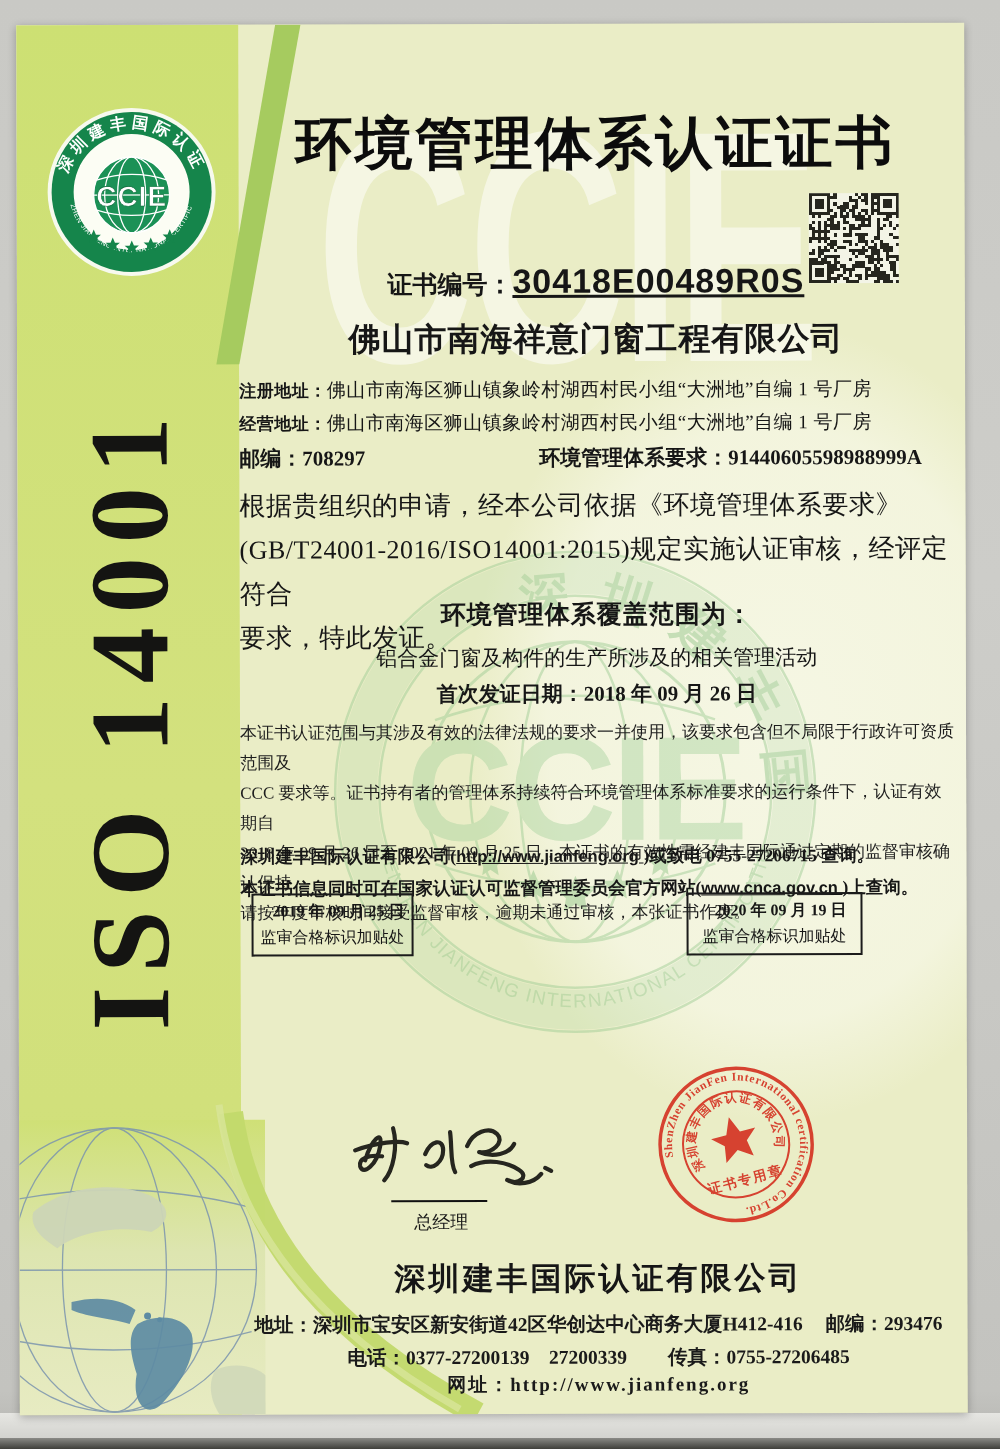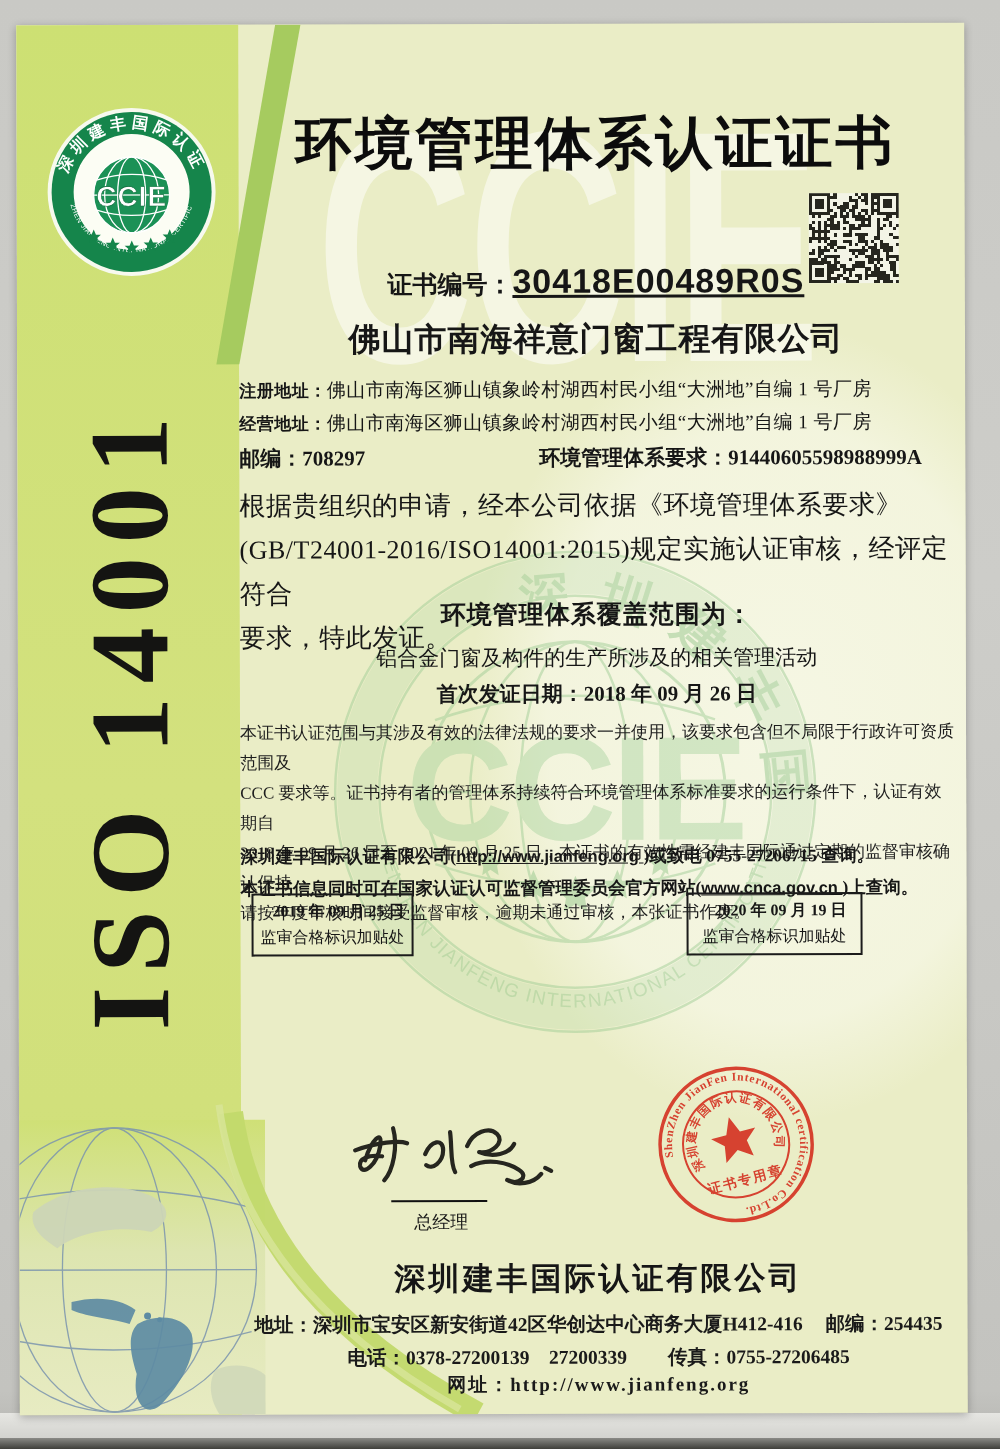--- a/index.html
+++ b/index.html
@@ -707,23 +707,23 @@
         <textPath href="#sealCn" startOffset="50%" text-anchor="middle">深圳建丰国际认证有限公司</textPath>
       </text>
       <use href="#sstar" transform="translate(90,86) scale(2.4)"></use>
       <text x="90" y="131" text-anchor="middle" font-size="13.5" font-weight="700" letter-spacing="2" fill="#d53928">证书专用章</text>
     </g>
   </svg>
 
   <div class="blk issuer">深圳建丰国际认证有限公司</div>
   <div class="blk f-line f-addr">
     <span>地址：</span><span>深圳市宝安区新安街道42区华创达中心商务大厦H412-416</span>
-    <span style="margin-left:18px;">邮编：</span><span>254435</span>
+    <span style="margin-left:18px;">邮编：</span><span>293476</span>
   </div>
   <div class="blk f-line f-tel">
-    <span>电话：</span><span>0378-27200139　27200339</span>
+    <span>电话：</span><span>0377-27200139　27200339</span>
     <span style="margin-left:36px;">传真：</span><span>0755-27206485</span>
   </div>
   <div class="blk f-line f-web">
     <span>网址：</span><span>http://www.jianfeng.org</span>
   </div>
 
 </div>
 
 </body></html>

